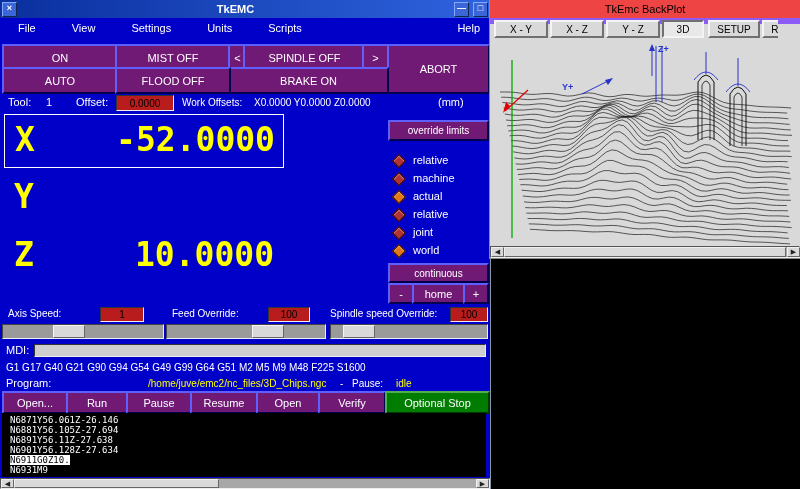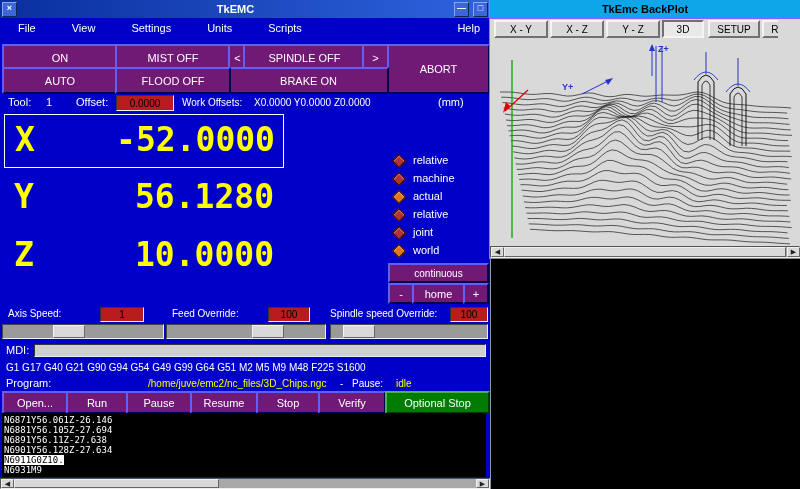--- a/index.html
+++ b/index.html
@@ -48,37 +48,37 @@
     border-color:#444 #eee #eee #444}
   .shandle{position:absolute;top:0;width:30px;height:11px;background:#d9d9d9;
     border:1px solid;border-color:#f5f5f5 #666 #666 #f5f5f5}
 
   .mdi-input{position:absolute;left:34px;top:344px;width:452px;height:13px;
     background:#cfcfcf;border:1px solid;border-color:#333 #eee #eee #333;
     font-size:10px;padding:0 2px;box-sizing:border-box}
 
   .listing{position:absolute;left:2px;top:413px;width:484px;height:64px;background:#000;
     font-family:"DejaVu Sans Mono",monospace;font-size:9px;color:#fff;
-    padding:2px 2px;line-height:10px;box-sizing:border-box}
+    padding:2px 8px;line-height:10px;box-sizing:border-box}
   .sel{background:#fff;color:#000;display:inline-block}
 
   .sb-trough{position:absolute;background:#a8a8a8;border:1px solid;
     border-color:#555 #eee #eee #555;box-sizing:border-box}
   .sb-thumb{position:absolute;background:#d9d9d9;border:1px solid;
     border-color:#f0f0f0 #666 #666 #f0f0f0;box-sizing:border-box}
   .sb-arrow{position:absolute;background:#d9d9d9;border:1px solid;
     border-color:#f0f0f0 #666 #666 #f0f0f0;display:flex;align-items:center;
     justify-content:center;font-size:7px;color:#222;box-sizing:border-box}
 
   
   #backplot{left:490px;top:0;width:310px;height:258px;background:#d9d9d9;
     outline:1px solid #8b8b8b}
-  .bp-title{position:absolute;left:0;top:0;width:310px;height:18px;background:#0ea5e9;
-    border-bottom:1px solid #8b5cf6;display:flex;align-items:center;justify-content:center;
-    color:#000;font-size:11px;font-weight:bold}
+  .bp-title{position:absolute;left:0;top:0;width:310px;height:18px;background:#ef4444;
+    border-bottom:6px solid #8b5cf6;display:flex;align-items:center;justify-content:center;
+    color:#000;font-size:11px;font-weight:normal}
   .tabs{position:absolute;top:18px;left:0;width:288px;height:22px;overflow:hidden}
   .tab{position:absolute;top:2px;height:18px;background:#d9d9d9;border:2px solid;
     border-color:#f4f4f4 #707070 #707070 #f4f4f4;color:#000;font-size:10px;
     display:flex;align-items:center;justify-content:center;box-sizing:border-box;
     white-space:nowrap}
   .tab.active{border-color:#707070 #f4f4f4 #f4f4f4 #707070;background:#e8e8e8}
   .bp-canvas{position:absolute;top:40px;left:0;width:310px;height:206px}
   .axis-label{position:absolute;color:#2633cc;font-size:9px;font-weight:bold}
 </style>
 </head>
@@ -119,27 +119,27 @@
   <span class="wtext f10" style="left:182px;top:97px">Work Offsets:</span>
   <span class="wtext f10" style="left:254px;top:97px">X0.0000 Y0.0000 Z0.0000</span>
   <span class="wtext f11" style="left:438px;top:96px">(mm)</span>
 
   <div class="dro-row dro-box" style="top:114px">
     <span class="dro-letter">X</span>
     <span class="dro-value">-52.0000</span>
   </div>
   <div class="dro-row" style="top:172px">
     <span class="dro-letter">Y</span>
-    <span class="dro-value">56.1280</span>
   </div>
   <div class="dro-row" style="top:230px">
     <span class="dro-letter">Z</span>
     <span class="dro-value">10.0000</span>
   </div>
 
+  <div class="bbtn" style="left:388px;top:120px;width:97px;height:17px;font-size:10px">override limits</div>
 
   <div class="radio-item" style="top:150px">
     <span class="diamond" style="background: rgb(176, 52, 52);"></span>
     <span>relative</span>
   </div>
   <div class="radio-item" style="top:168px">
     <span class="diamond" style="background: rgb(176, 52, 52);"></span>
     <span>machine</span>
   </div>
   <div class="radio-item" style="top:186px">
@@ -189,21 +189,21 @@
   <span class="wtext f11" style="left:6px;top:377px">Program:</span>
   <span class="wtext f10 yellow" style="left:148px;top:378px">/home/juve/emc2/nc_files/3D_Chips.ngc</span>
   <span class="wtext f10" style="left:340px;top:378px">-</span>
   <span class="wtext f10" style="left:352px;top:378px">Pause:</span>
   <span class="wtext f10 yellow" style="left:396px;top:378px">idle</span>
 
   <div class="bbtn" style="left:2px;top:391px;width:62px;height:19px">Open...</div>
   <div class="bbtn" style="left:66px;top:391px;width:58px;height:19px">Run</div>
   <div class="bbtn" style="left:126px;top:391px;width:62px;height:19px">Pause</div>
   <div class="bbtn" style="left:190px;top:391px;width:64px;height:19px">Resume</div>
-  <div class="bbtn" style="left:256px;top:391px;width:60px;height:19px">Stop</div>
+  <div class="bbtn" style="left:256px;top:391px;width:60px;height:19px">Open</div>
   <div class="bbtn" style="left:318px;top:391px;width:64px;height:19px">Verify</div>
   <div class="bbtn green" style="left:385px;top:391px;width:101px;height:19px">Optional Stop</div>
 
   <div class="listing">
     <div>N6871Y56.061Z-26.146</div>
     <div>N6881Y56.105Z-27.694</div>
     <div>N6891Y56.11Z-27.638</div>
     <div>N6901Y56.128Z-27.634</div>
     <div><span class="sel">N6911G0Z10.</span></div>
     <div>N6931M9</div>

